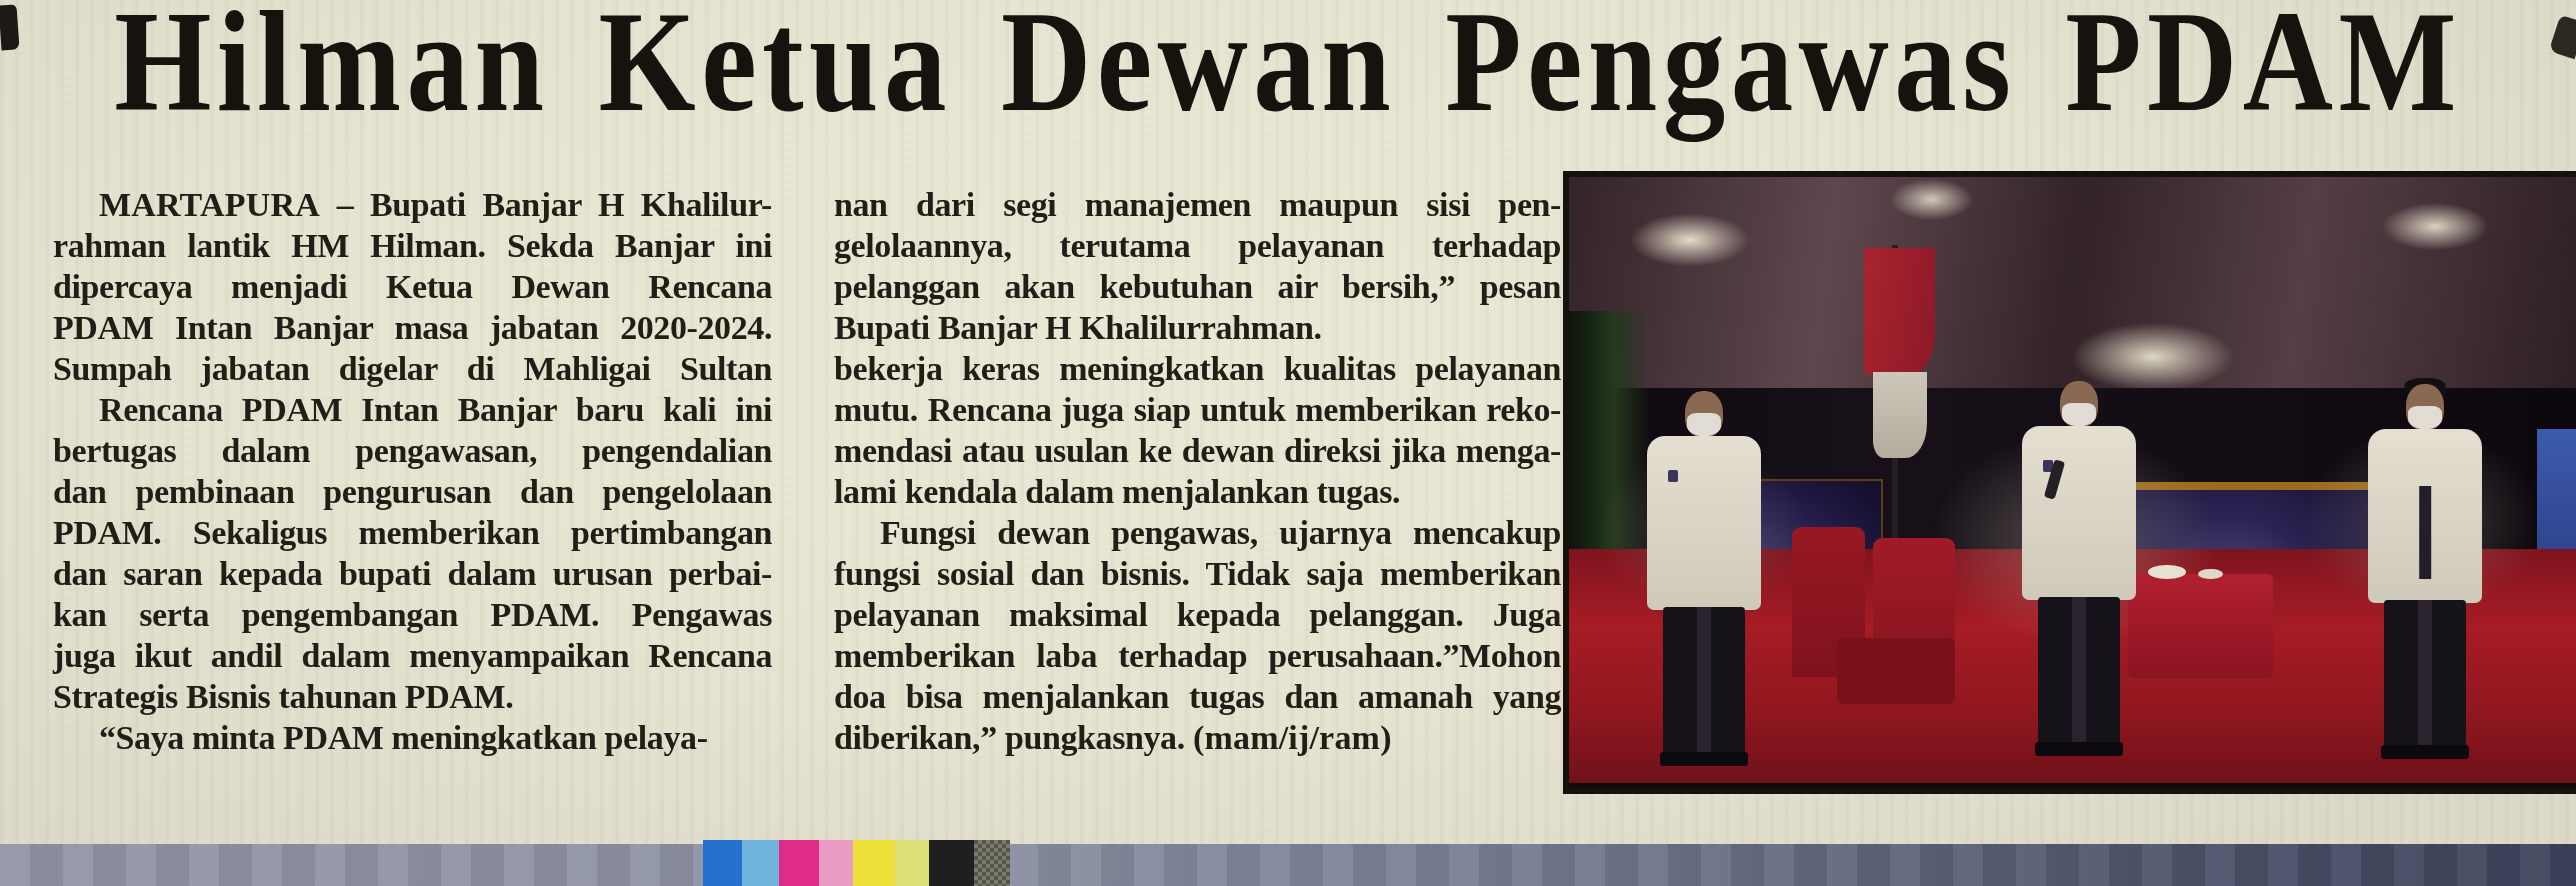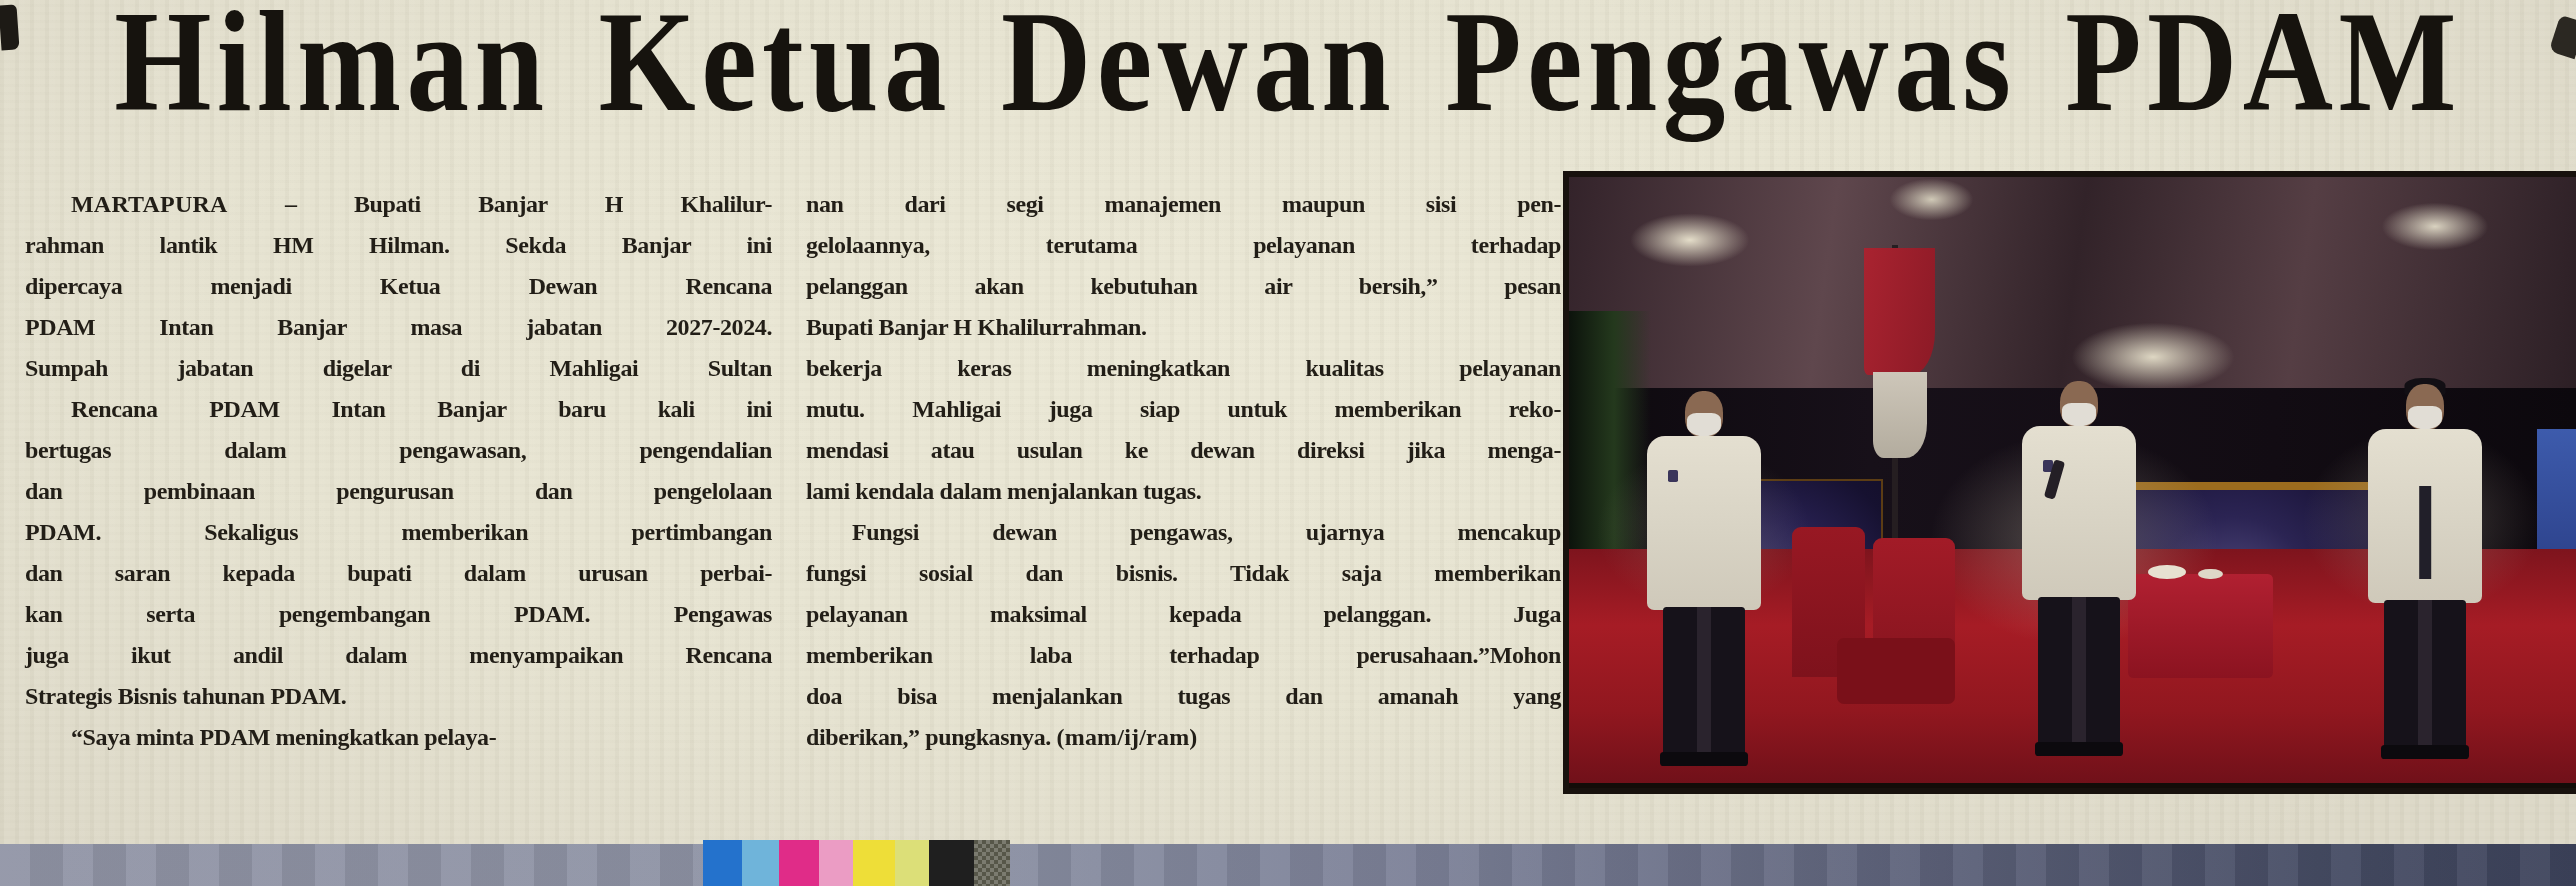--- a/index.html
+++ b/index.html
@@ -19,22 +19,22 @@
     position:absolute;top:-14.3px;left:0;right:0;margin:0;
     text-align:center;font-weight:700;color:#16130e;
     font-size:125px;line-height:1.05;letter-spacing:5.4px;word-spacing:12.5px;
     transform:scaleY(1.16);transform-origin:top center;white-space:nowrap;
   }
   
   .col{position:absolute;top:184px;color:#221e17;}
   .col-1{left:25px;width:747px;}
   .col-2{left:806px;width:755px;}
   .line{
-    font-size:24px;line-height:41px;font-weight:700;letter-spacing:-0.4px;
-    text-align:justify;text-align-last:justify;white-space:nowrap;overflow:visible;
+    font-size:34px;line-height:41px;font-weight:700;letter-spacing:-0.4px;
+    text-align:justify;text-align-last:justify;white-space:nowrap;overflow:visible;margin-left:28px;
   }
   .line.nj{text-align-last:left;}
   .line.ind{text-indent:46px;}
   .line b{font-weight:800;letter-spacing:0.2px;}
   
   .photo{
     position:absolute;left:1563px;top:171px;width:1013px;height:623px;
     background:#0f0a0f;border-left:6.3px solid #17110d;border-top:6.3px solid #17110d;
     border-bottom:6.3px solid #17110d;box-sizing:border-box;overflow:hidden;
   }
@@ -108,40 +108,40 @@
 
   <div class="mark-tl"></div>
   <div class="mark-tr"></div>
 
   <h1 class="headline">Hilman Ketua Dewan Pengawas PDAM</h1>
 
   <div class="col col-1">
     <div class="line ind"><b>MARTAPURA</b><span> – Bupati Banjar H Khalilur-</span></div>
     <div class="line">rahman lantik HM Hilman. Sekda Banjar ini</div>
     <div class="line">dipercaya menjadi Ketua Dewan Rencana</div>
-    <div class="line">PDAM Intan Banjar masa jabatan 2027-2024.</div>
+    <div class="line">PDAM Intan Banjar masa jabatan 2020-2024.</div>
     <div class="line">Sumpah jabatan digelar di Mahligai Sultan</div>
     <div class="line ind">Rencana PDAM Intan Banjar baru kali ini</div>
     <div class="line">bertugas dalam pengawasan, pengendalian</div>
     <div class="line">dan pembinaan pengurusan dan pengelolaan</div>
     <div class="line">PDAM. Sekaligus memberikan pertimbangan</div>
     <div class="line">dan saran kepada bupati dalam urusan perbai-</div>
     <div class="line">kan serta pengembangan PDAM. Pengawas</div>
     <div class="line">juga ikut andil dalam menyampaikan Rencana</div>
     <div class="line nj">Strategis Bisnis tahunan PDAM.</div>
     <div class="line ind nj">“Saya minta PDAM meningkatkan pelaya-</div>
   </div>
 
   <div class="col col-2">
     <div class="line">nan dari segi manajemen maupun sisi pen-</div>
     <div class="line">gelolaannya, terutama pelayanan terhadap</div>
     <div class="line">pelanggan akan kebutuhan air bersih,” pesan</div>
     <div class="line nj">Bupati Banjar H Khalilurrahman.</div>
     <div class="line">bekerja keras meningkatkan kualitas pelayanan</div>
-    <div class="line">mutu. Mahligai juga siap untuk memberikan reko-</div>
+    <div class="line">mutu. Rencana juga siap untuk memberikan reko-</div>
     <div class="line">mendasi atau usulan ke dewan direksi jika menga-</div>
     <div class="line nj">lami kendala dalam menjalankan tugas.</div>
     <div class="line ind">Fungsi dewan pengawas, ujarnya mencakup</div>
     <div class="line">fungsi sosial dan bisnis. Tidak saja memberikan</div>
     <div class="line">pelayanan maksimal kepada pelanggan. Juga</div>
     <div class="line">memberikan laba terhadap perusahaan.”Mohon</div>
     <div class="line">doa bisa menjalankan tugas dan amanah yang</div>
     <div class="line nj"><span>diberikan,” pungkasnya. </span><b>(mam/ij/ram)</b></div>
   </div>
 

